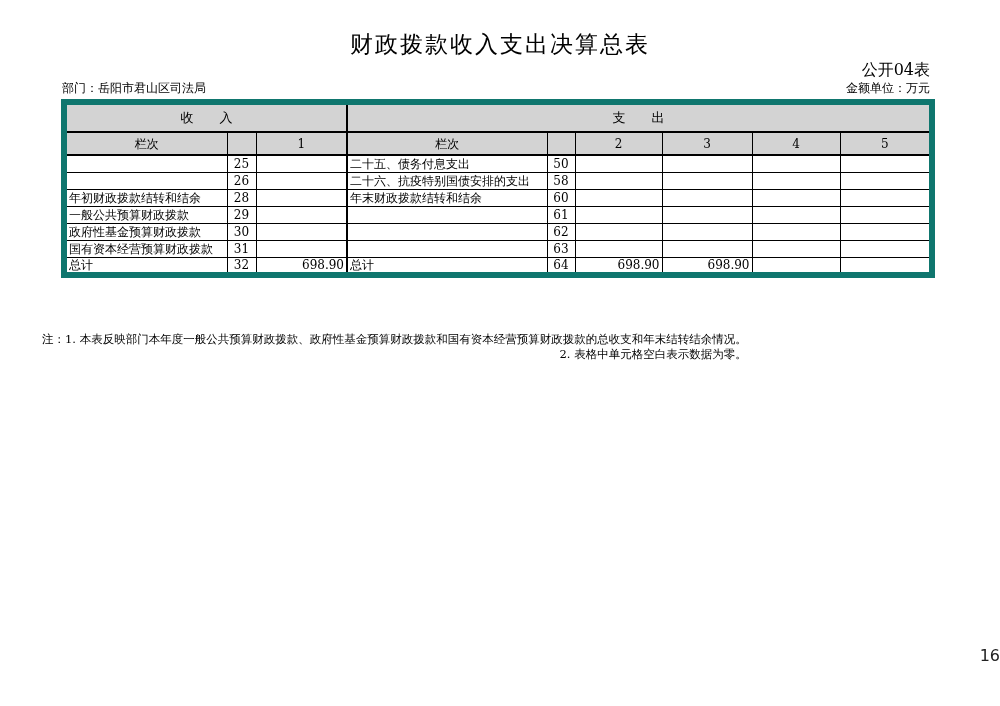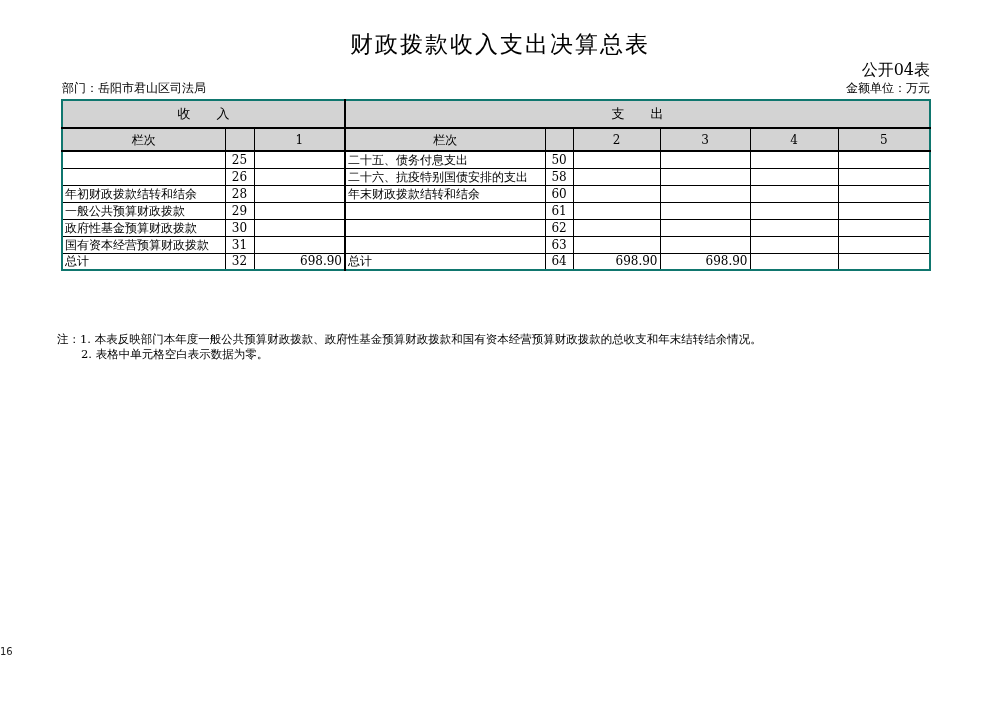--- a/index.html
+++ b/index.html
@@ -32,21 +32,21 @@
     width: 868px;
     display: flex;
     justify-content: space-between;
     font-size: 12px;
   }
   .table-wrap { position: absolute; top: 99px; left: 61px; }
   table.fiscal {
     border-collapse: collapse;
     table-layout: fixed;
     width: 869px;
-    border: 2px solid #0f766e;
+    border: 6px solid #0f766e;
   }
   table.fiscal th, table.fiscal td {
     border: 1px solid #000;
     font-size: 12px;
     font-weight: 400;
     line-height: 14px;
     padding: 0 2px;
     overflow: hidden;
   }
   thead th { background: var(--header-bg, #d3d3d3); text-align: center; }
@@ -55,31 +55,32 @@
   tr.h3 th { height: 21px; border-bottom-width: 2px; }
   tbody tr { height: 17px; }
   tbody td { background: #fff; white-space: nowrap; }
   td.a-l, th.a-l { text-align: left; }
   td.a-c, th.a-c { text-align: center; }
   td.a-r, th.a-r { text-align: right; padding-right: 1px; }
   .sec { border-left-width: 2px !important; }
   tr.tr-total td { border-top-width: 2px; }
   .notes {
     position: absolute;
-    top: 332px; left: 57px;
+    top: 332px; left: 42px;
     font-size: 11.5px;
     line-height: 15px;
+    text-align: right;
   }
   .note-2 { margin-left: 24px; }
   .page-number {
     position: absolute;
     top: 646px; left: 0;
     width: 100%;
-    text-align: left;
-    font-size: 10px;
+    text-align: right;
+    font-size: 16px;
     font-family: "DejaVu Sans", "Liberation Sans", sans-serif;
     color: #222;
   }
 </style>
 </head>
 <body>
 
 <div class="page">
 
   <div class="title">财政拨款收入支出决算总表</div>

